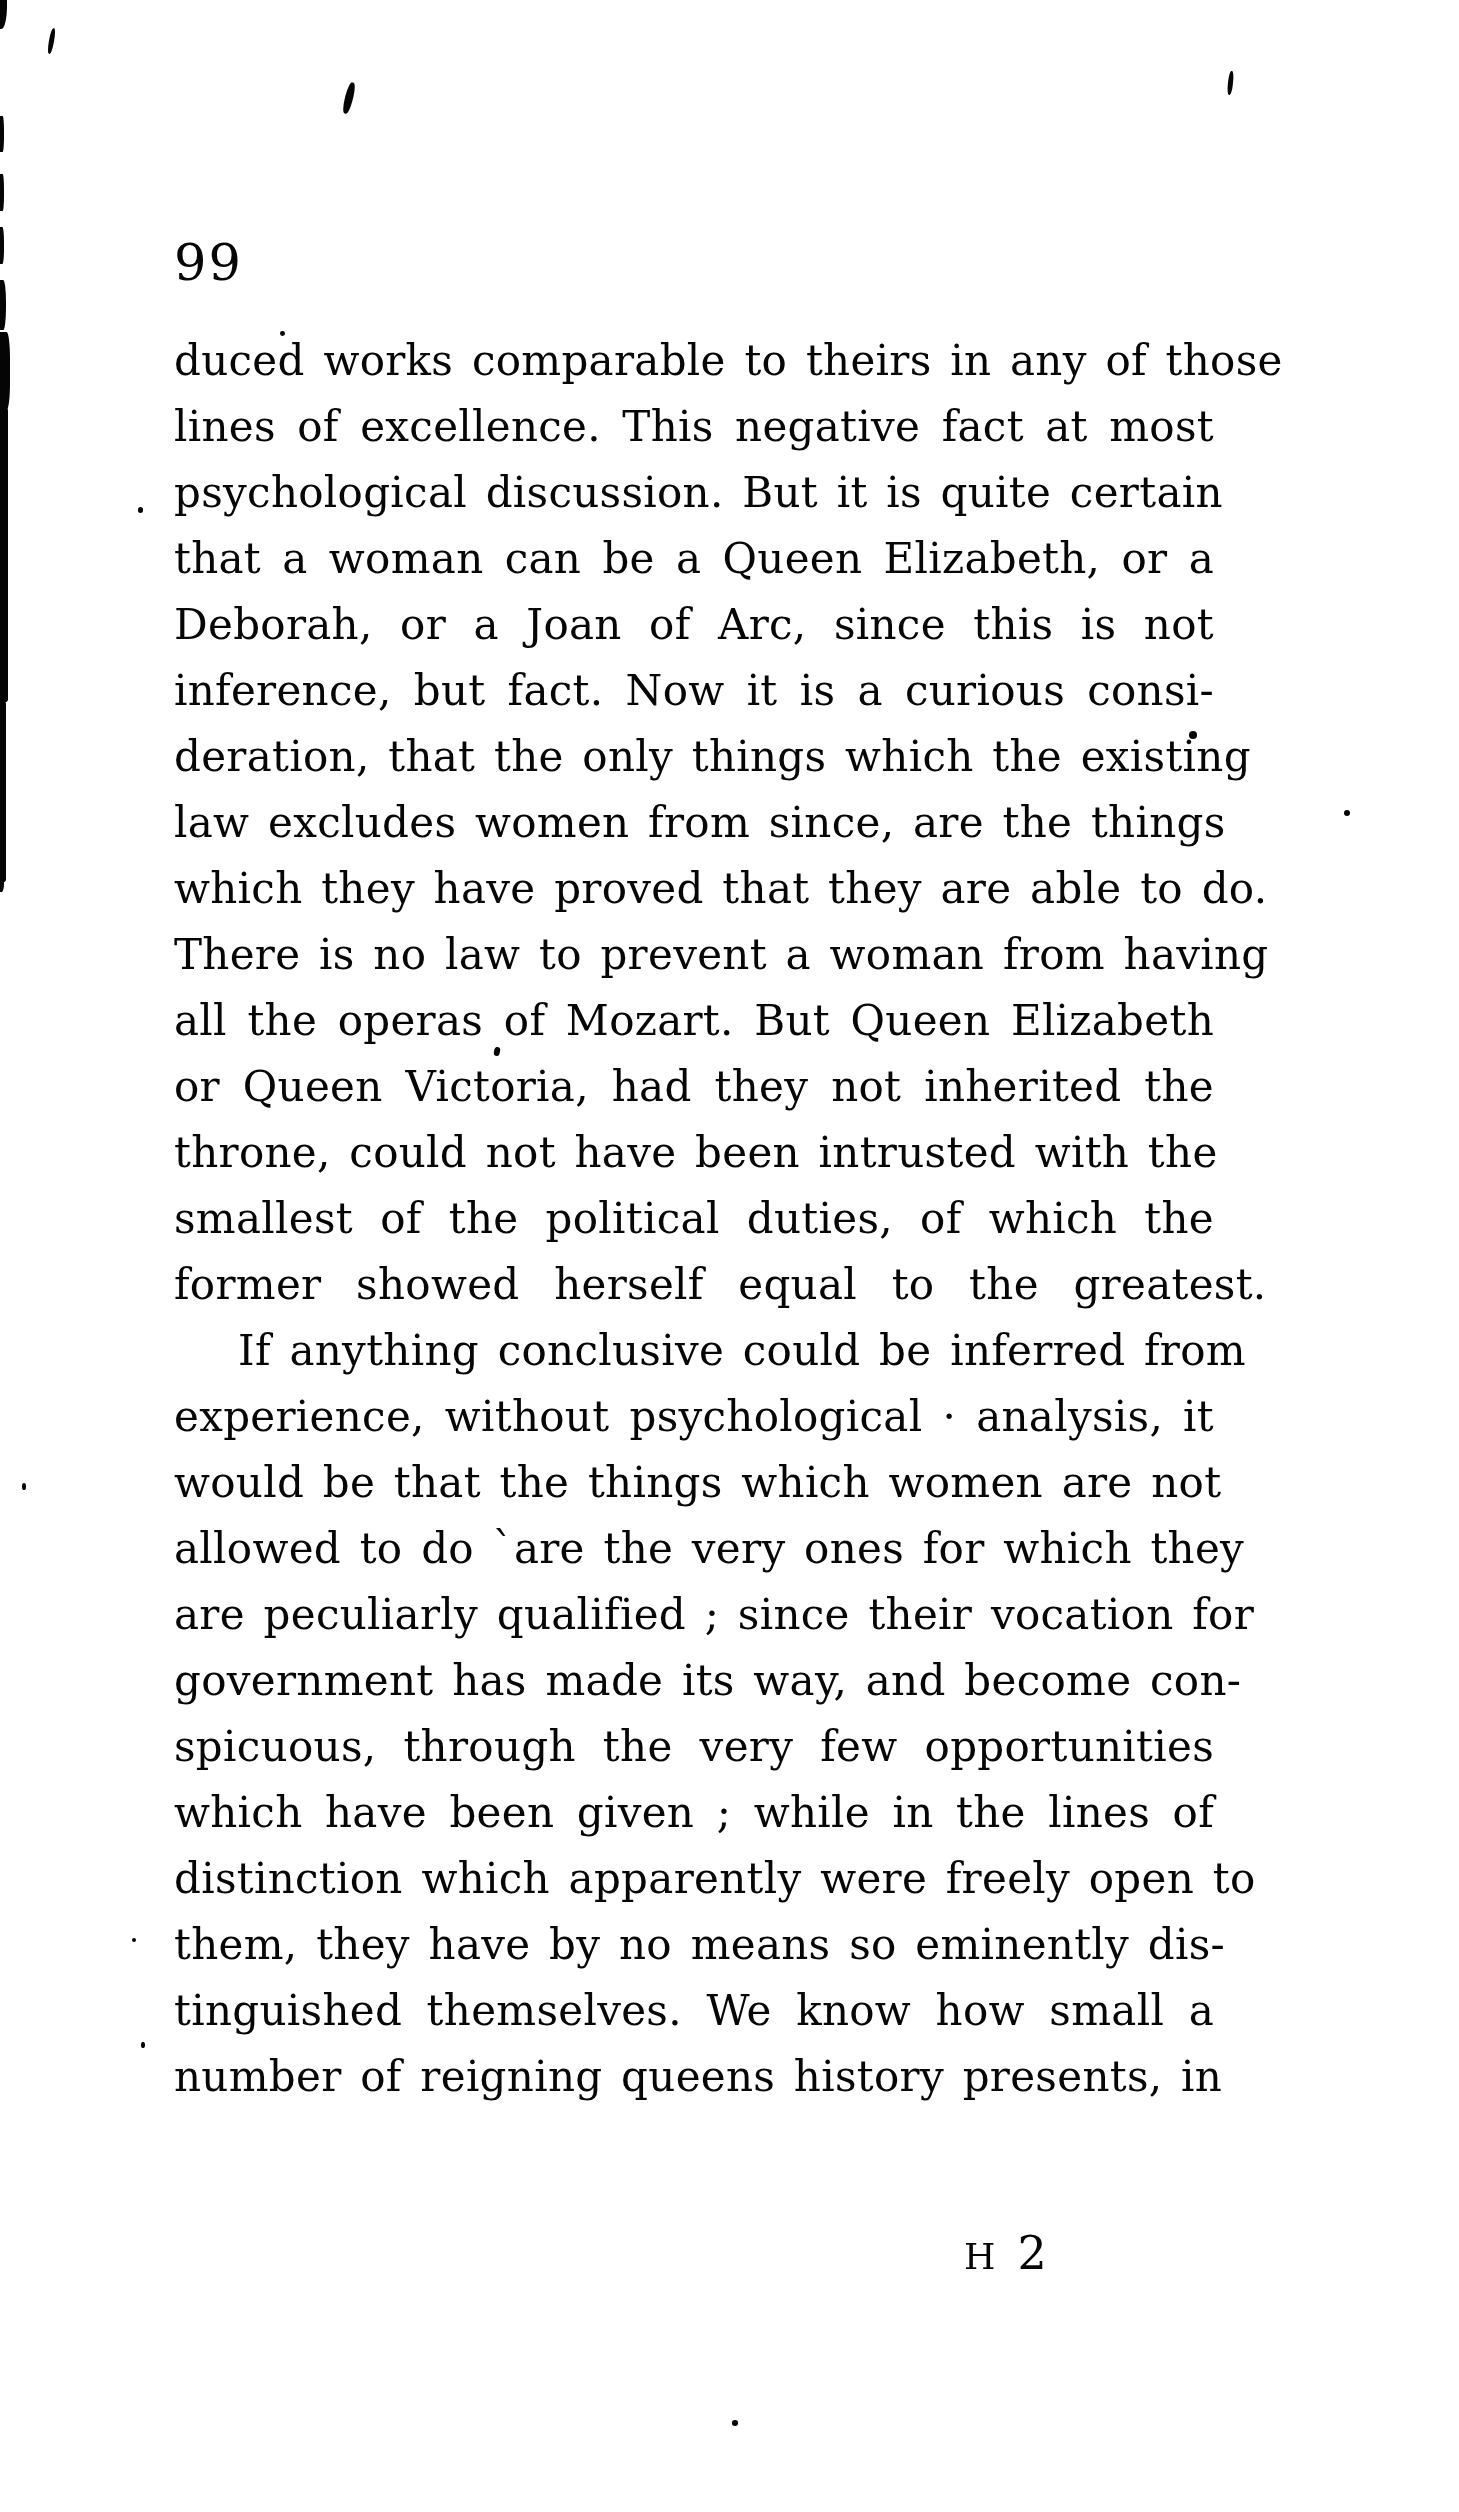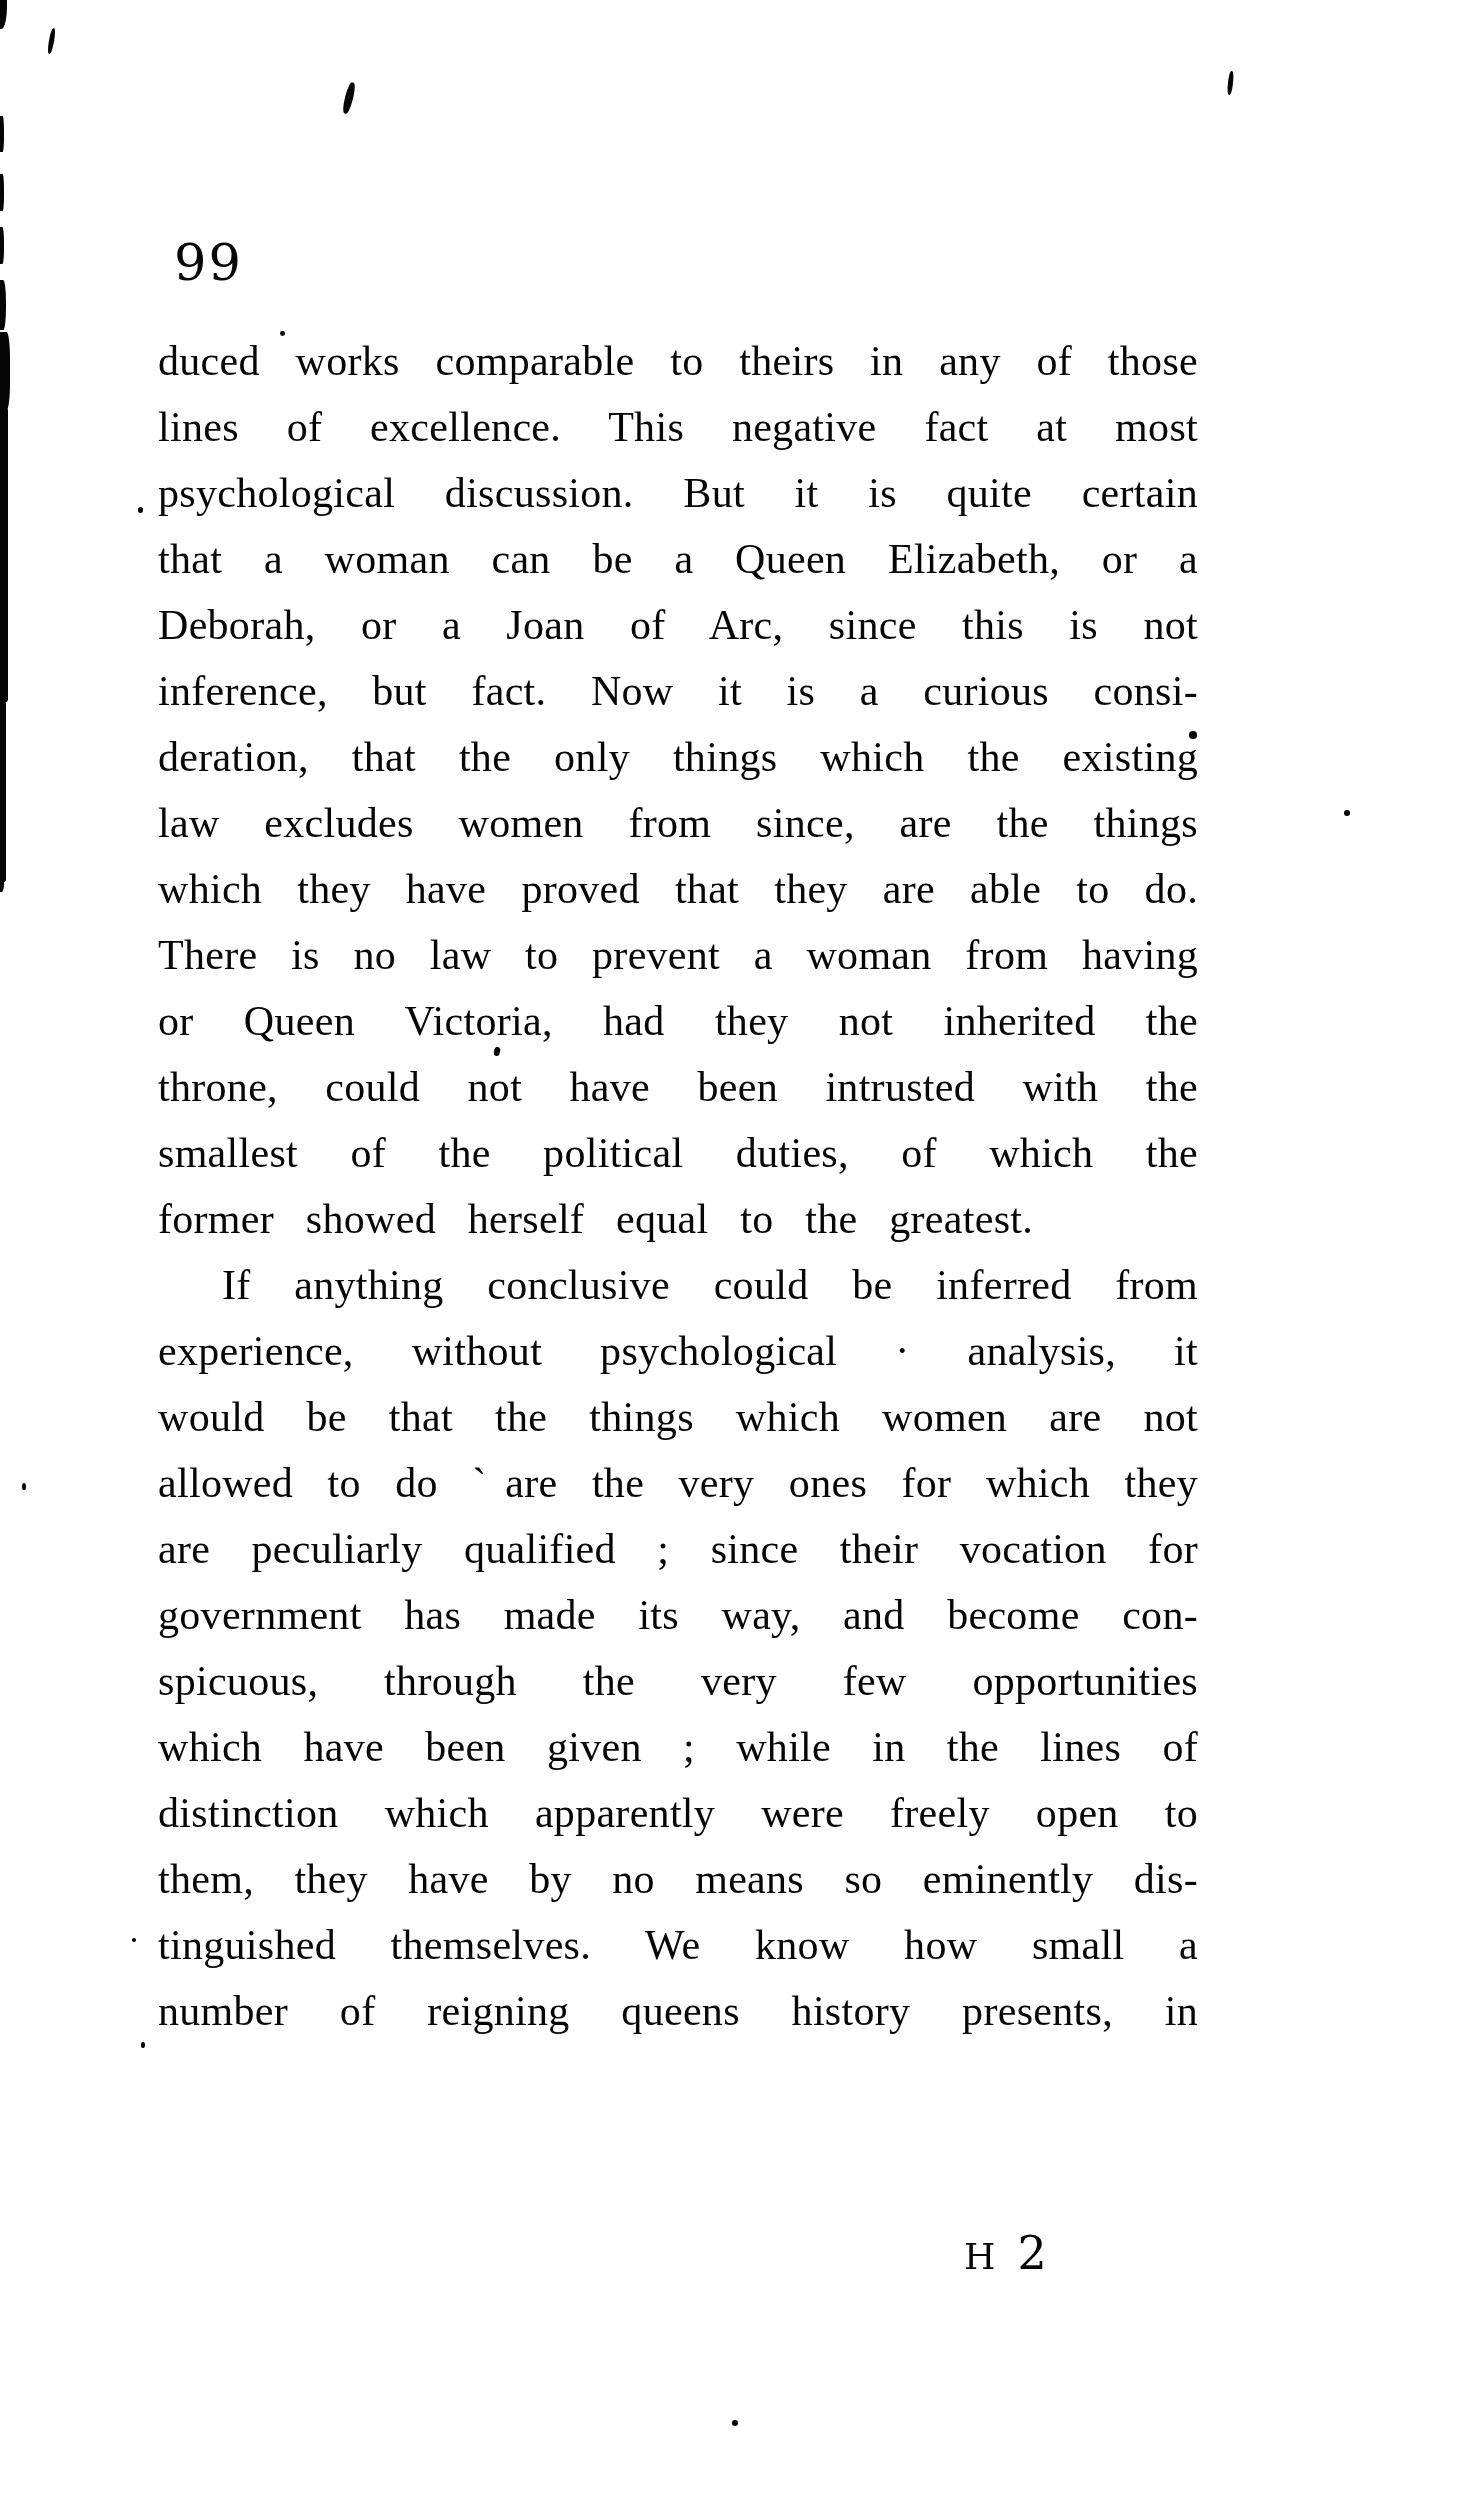--- a/index.html
+++ b/index.html
@@ -17,24 +17,23 @@
     top: 237px;
     left: 174px;
     width: 1040px;
     text-align: left;
     font-size: 51px;
     line-height: 51px;
     letter-spacing: 2.1px;
   }
   .text-block {
     position: absolute;
-    left: 158px;
+    left: 174px;
     top: 328px;
     width: 1040px;
-    font-family: Liberation Serif, serif;
   }
   .line {
     height: 66px;
     line-height: 66px;
     font-size: 42px;
     letter-spacing: 0.3px;
     word-spacing: 0.12em;
     text-align: justify;
     text-align-last: justify;
     white-space: nowrap;
@@ -82,20 +81,21 @@
   <div class="line">duced works comparable to theirs in any of those</div>
       <div class="line">lines of excellence.  This negative fact at most</div>
       <div class="line">psychological discussion.  But it is quite certain</div>
       <div class="line">that a woman can be a Queen Elizabeth, or a</div>
       <div class="line">Deborah, or a Joan of Arc, since this is not</div>
       <div class="line">inference, but fact.  Now it is a curious consi-</div>
       <div class="line">deration, that the only things which the existing</div>
       <div class="line">law excludes women from since, are the things</div>
       <div class="line">which they have proved that they are able to do.</div>
       <div class="line">There is no law to prevent a woman from having</div>
+      <div class="line">all the operas of Mozart.  But Queen Elizabeth</div>
       <div class="line">or Queen Victoria, had they not inherited the</div>
       <div class="line">throne, could not have been intrusted with the</div>
       <div class="line">smallest of the political duties, of which the</div>
       <div class="line para-end">former showed herself equal to the greatest.</div>
       <div class="line indent">If anything conclusive could be inferred from</div>
       <div class="line">experience, without psychological · analysis, it</div>
       <div class="line">would be that the things which women are not</div>
       <div class="line">allowed to do ˋare the very ones for which they</div>
       <div class="line">are peculiarly qualified ; since their vocation for</div>
       <div class="line">government has made its way, and become con-</div>

